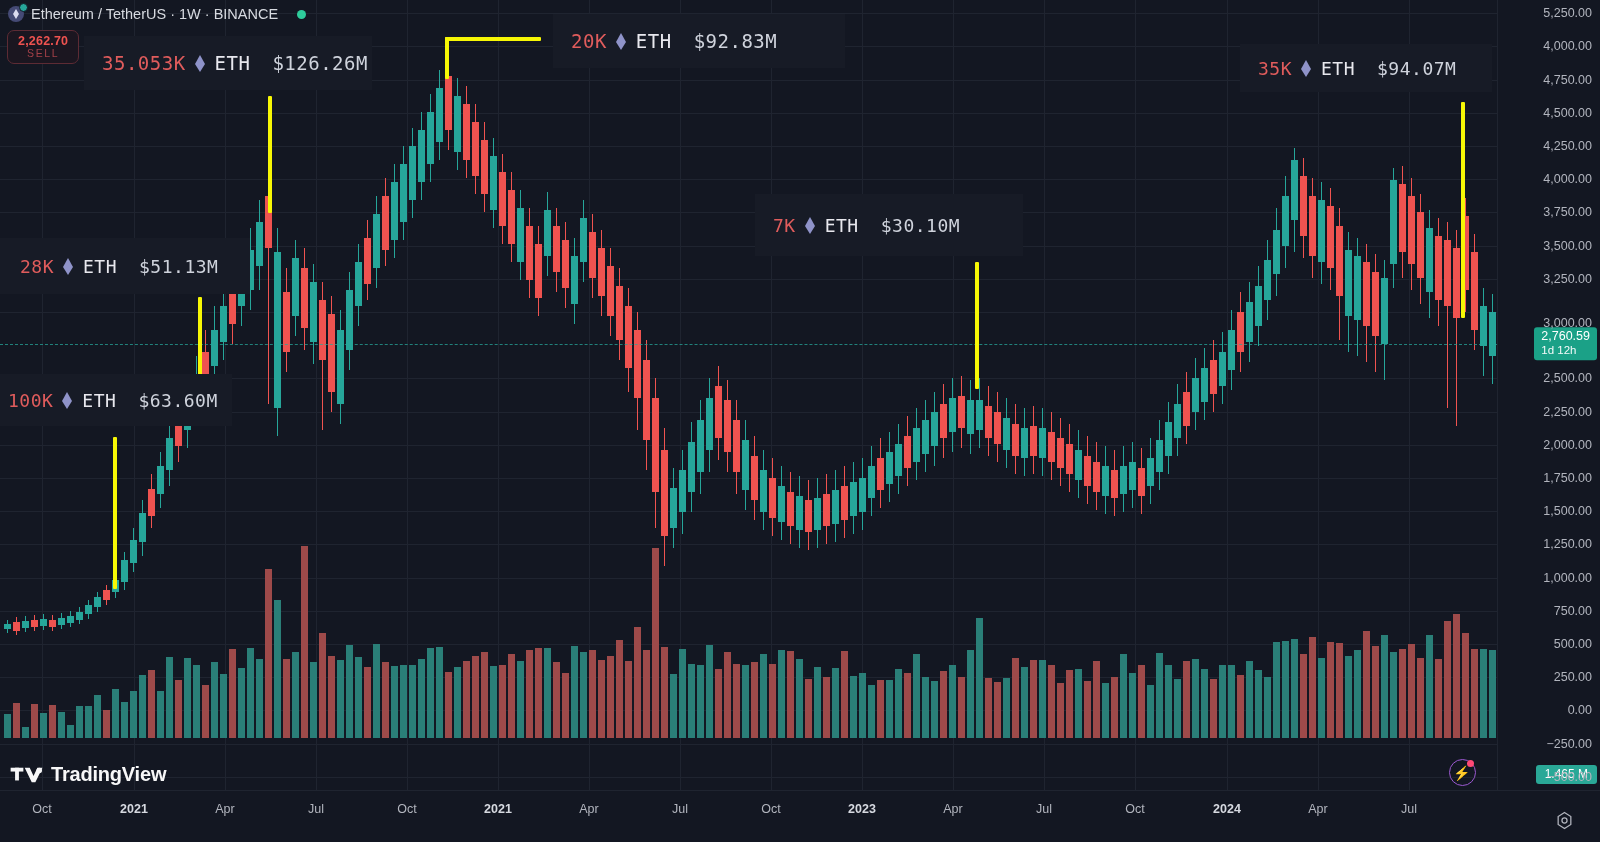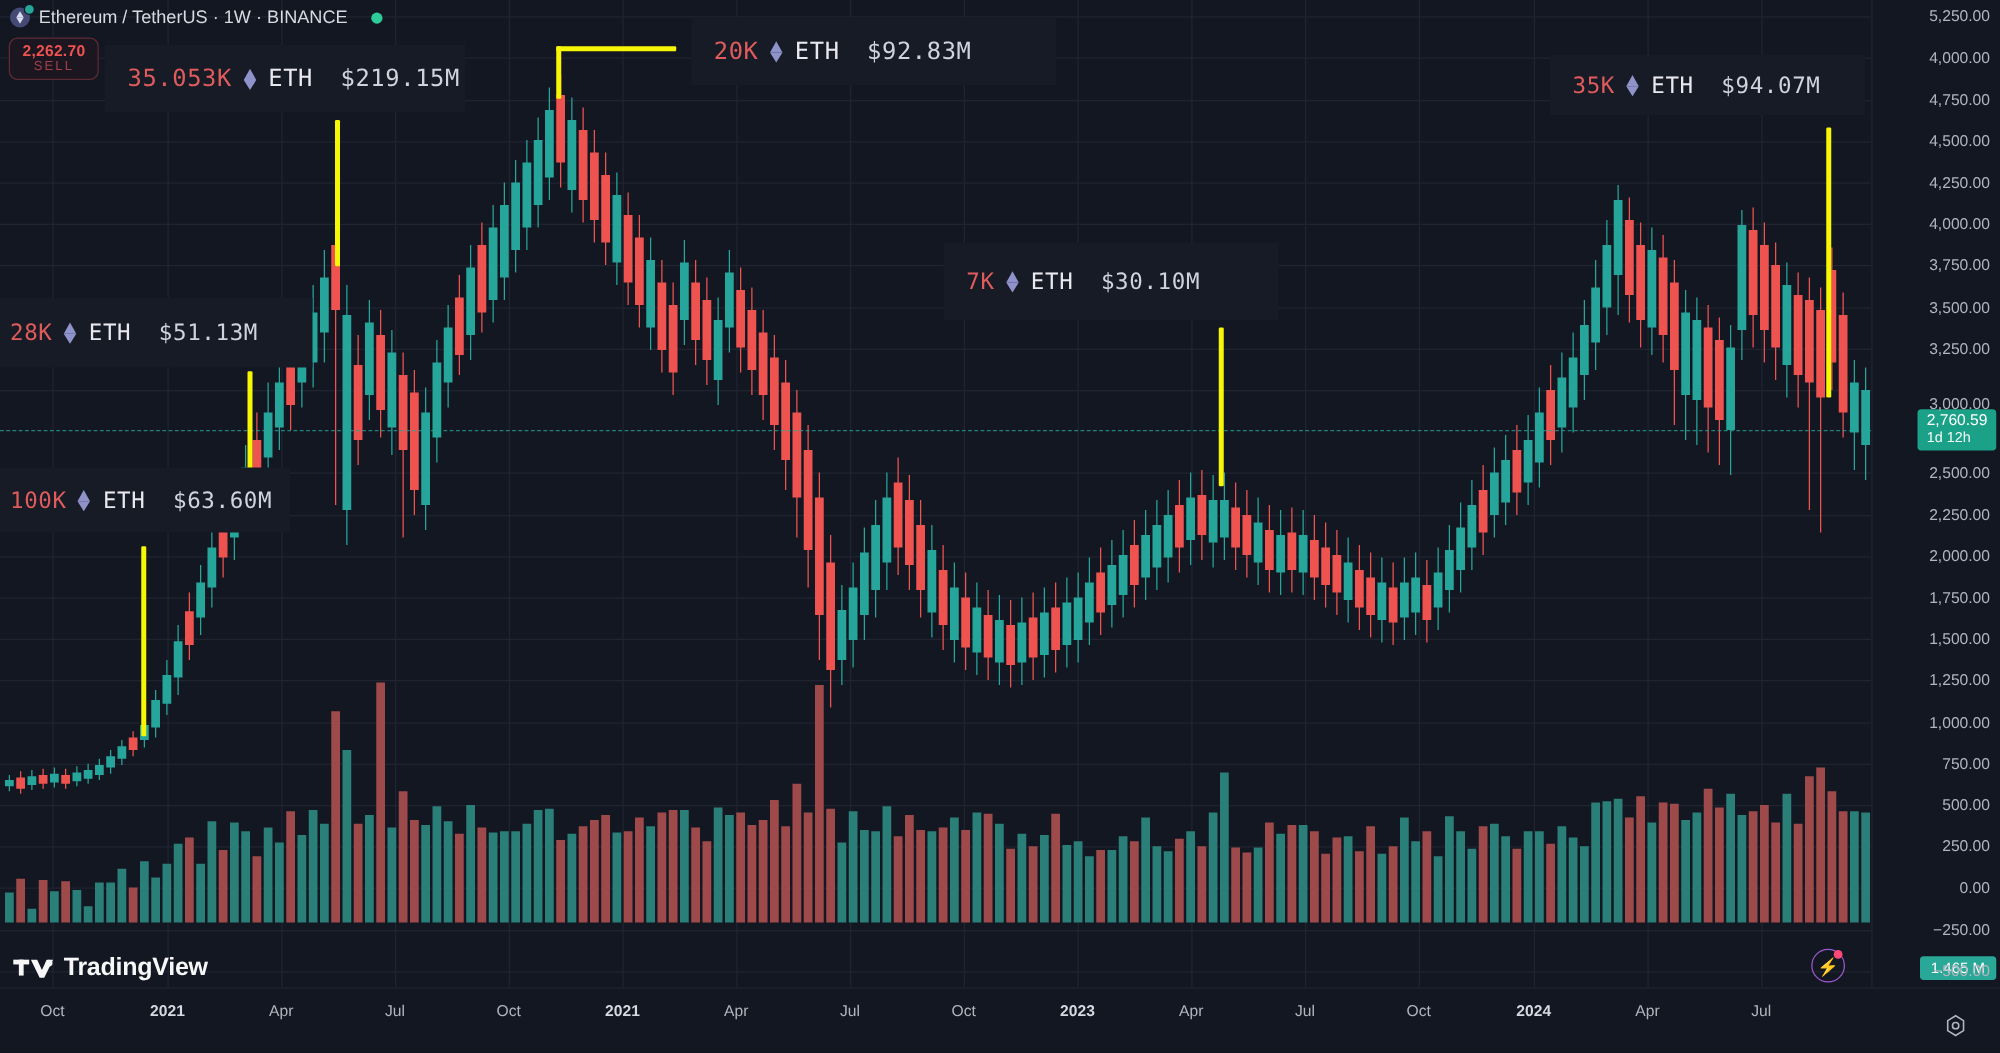--- a/index.html
+++ b/index.html
@@ -732,41 +732,41 @@
         <div class="ymark" style="left: 975px; top: 262px; height: 127px;"></div>
         <div class="ymark" style="left: 1461px; top: 102px; height: 216px;"></div>
       </div>
   </div>
 
   <div id="overlay-layer">
       <div class="ovl" style="left: 84px; top: 36px; width: 288px; height: 54px; font-size: 19px; padding-left: 18px;">
         <span class="qty">35.053K</span>
         <span class="eicon"></span>
         <span class="eth">ETH</span>
-        <span class="usd" style="margin-left:22px">$219.15M</span>
+        <span class="usd" style="margin-left:22px">$126.26M</span>
       </div>
       <div class="ovl" style="left: 553px; top: 14px; width: 292px; height: 54px; font-size: 19px; padding-left: 18px;">
         <span class="qty">20K</span>
         <span class="eicon"></span>
         <span class="eth">ETH</span>
         <span class="usd" style="margin-left:22px">$92.83M</span>
       </div>
       <div class="ovl" style="left: 1240px; top: 44px; width: 252px; height: 48px; font-size: 18px; padding-left: 18px;">
         <span class="qty">35K</span>
         <span class="eicon"></span>
         <span class="eth">ETH</span>
         <span class="usd" style="margin-left:22px">$94.07M</span>
       </div>
       <div class="ovl" style="left: 755px; top: 194px; width: 268px; height: 62px; font-size: 18px; padding-left: 18px;">
         <span class="qty">7K</span>
         <span class="eicon"></span>
         <span class="eth">ETH</span>
         <span class="usd" style="margin-left:22px">$30.10M</span>
       </div>
-      <div class="ovl" style="left: 0px; top: 238px; width: 250px; height: 56px; font-size: 18px; padding-left: 8px;">
+      <div class="ovl" style="left: 0px; top: 238px; width: 250px; height: 56px; font-size: 18px; padding-left: 20px;">
         <span class="qty">28K</span>
         <span class="eicon"></span>
         <span class="eth">ETH</span>
         <span class="usd" style="margin-left:22px">$51.13M</span>
       </div>
       <div class="ovl" style="left: 0px; top: 374px; width: 232px; height: 52px; font-size: 18px; padding-left: 8px;">
         <span class="qty">100K</span>
         <span class="eicon"></span>
         <span class="eth">ETH</span>
         <span class="usd" style="margin-left:22px">$63.60M</span>

